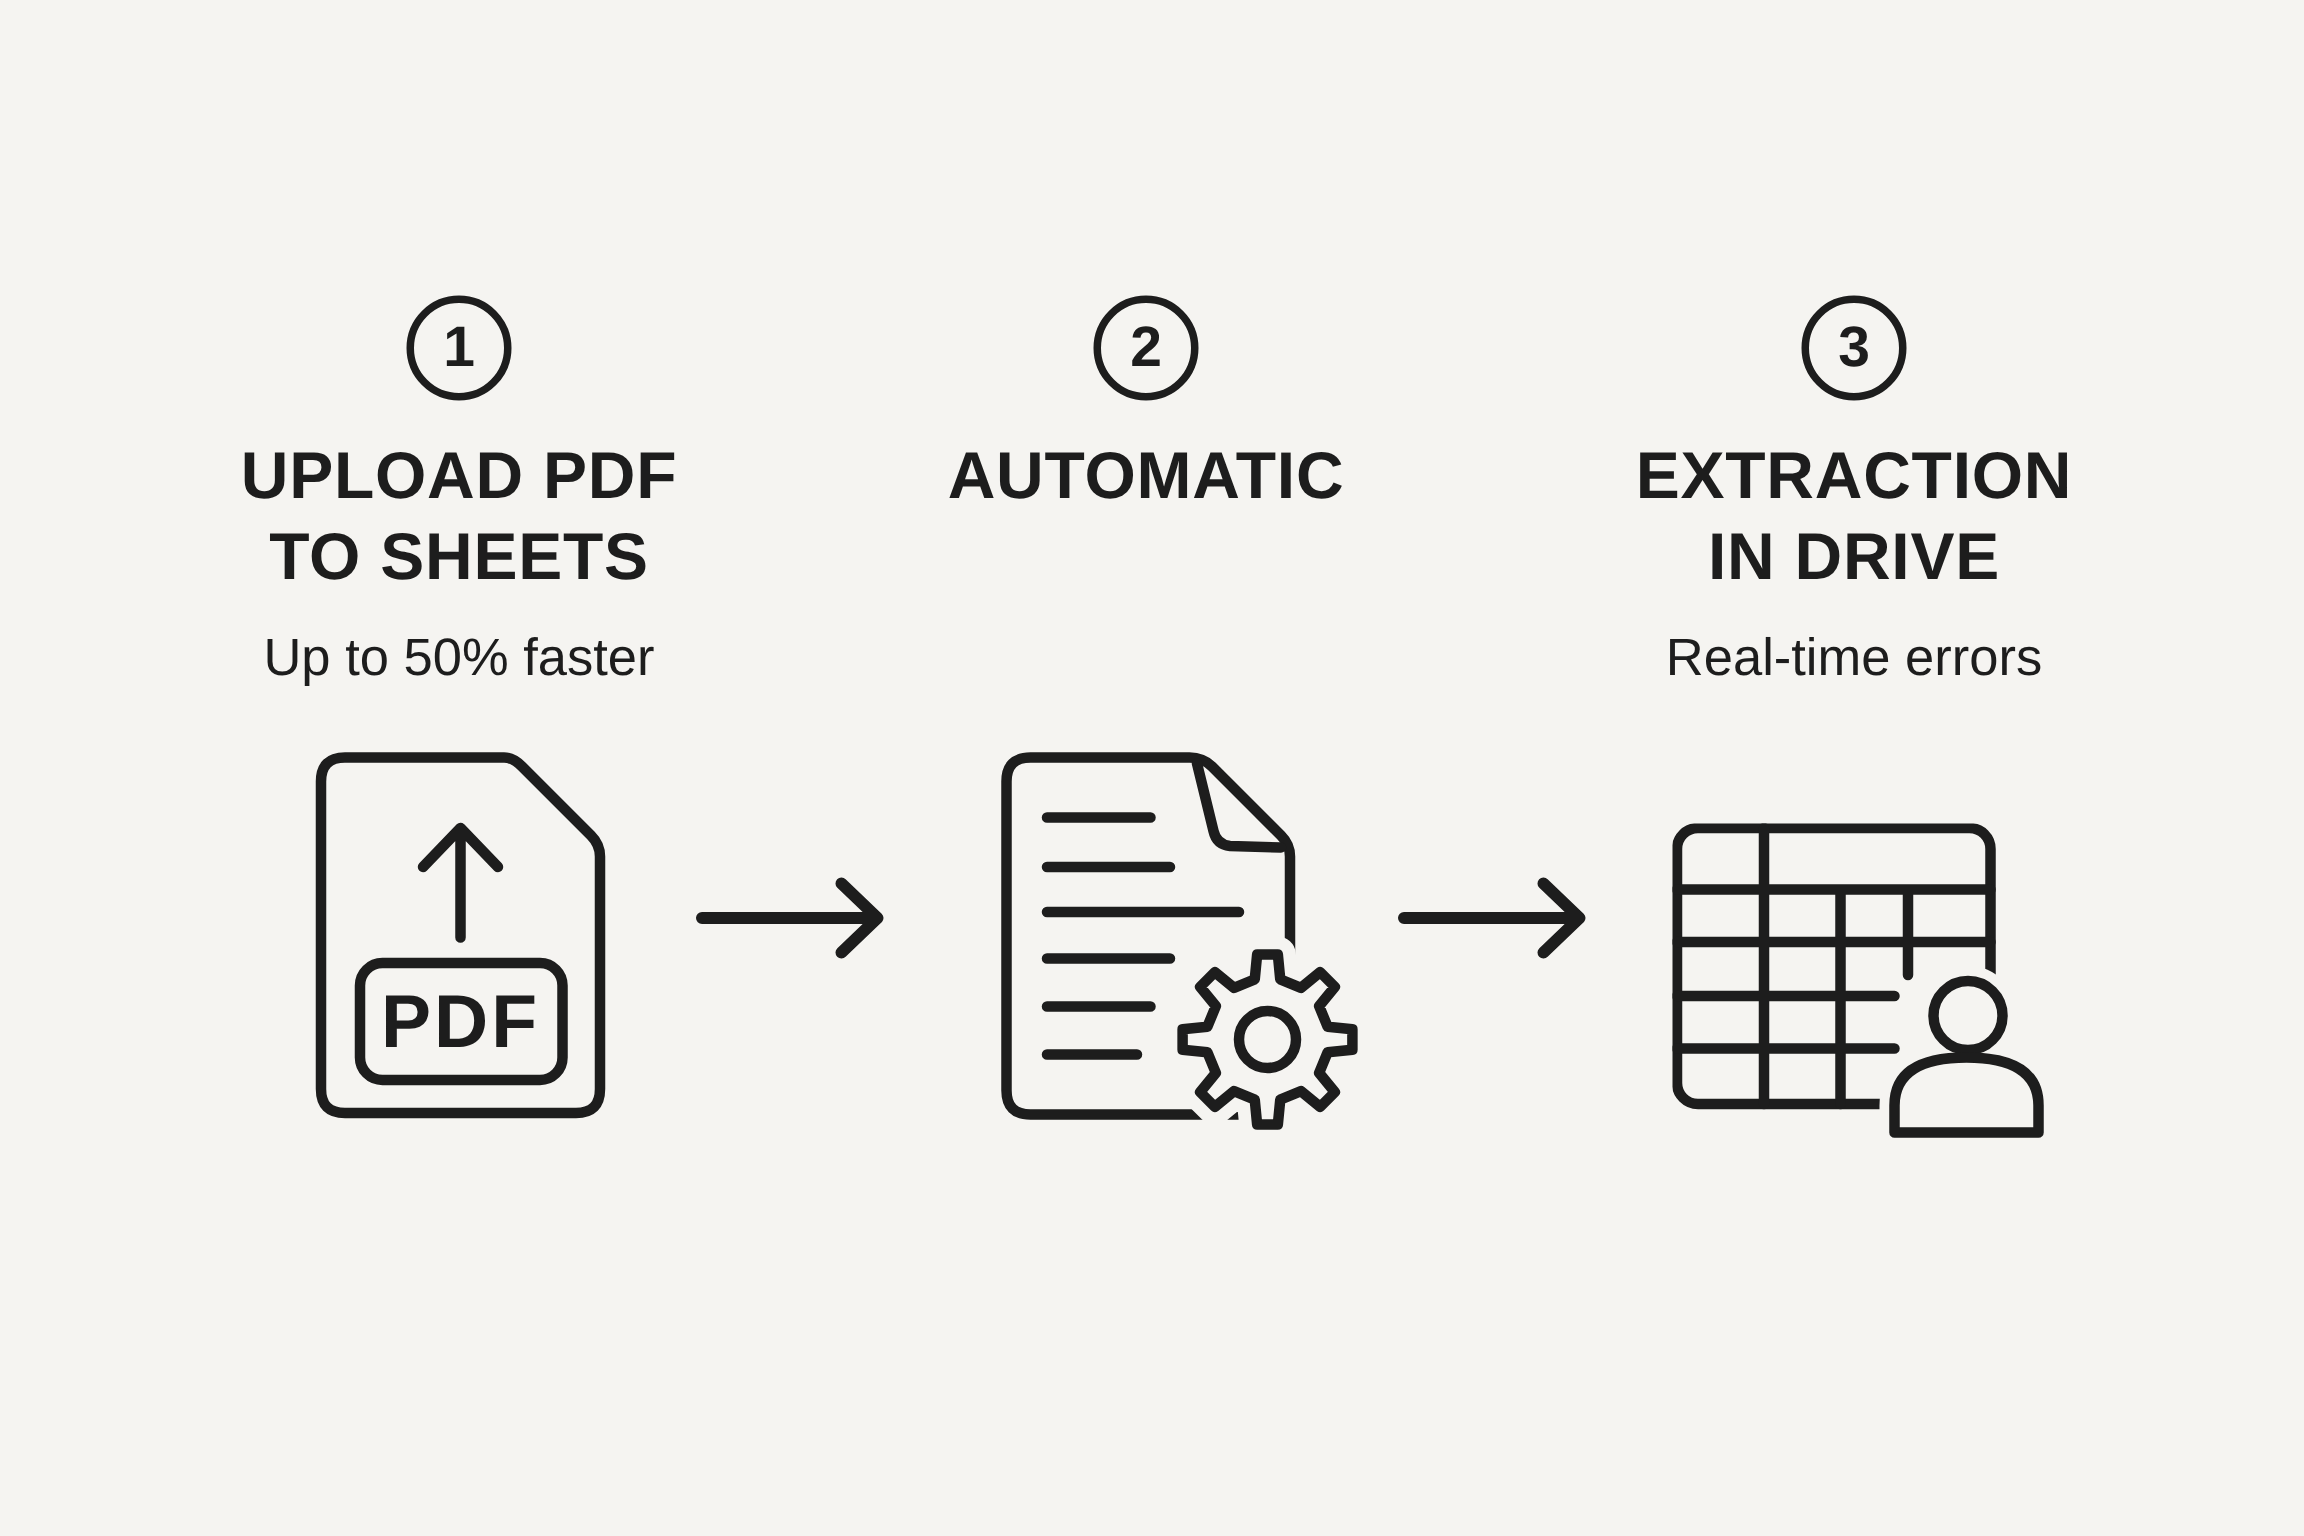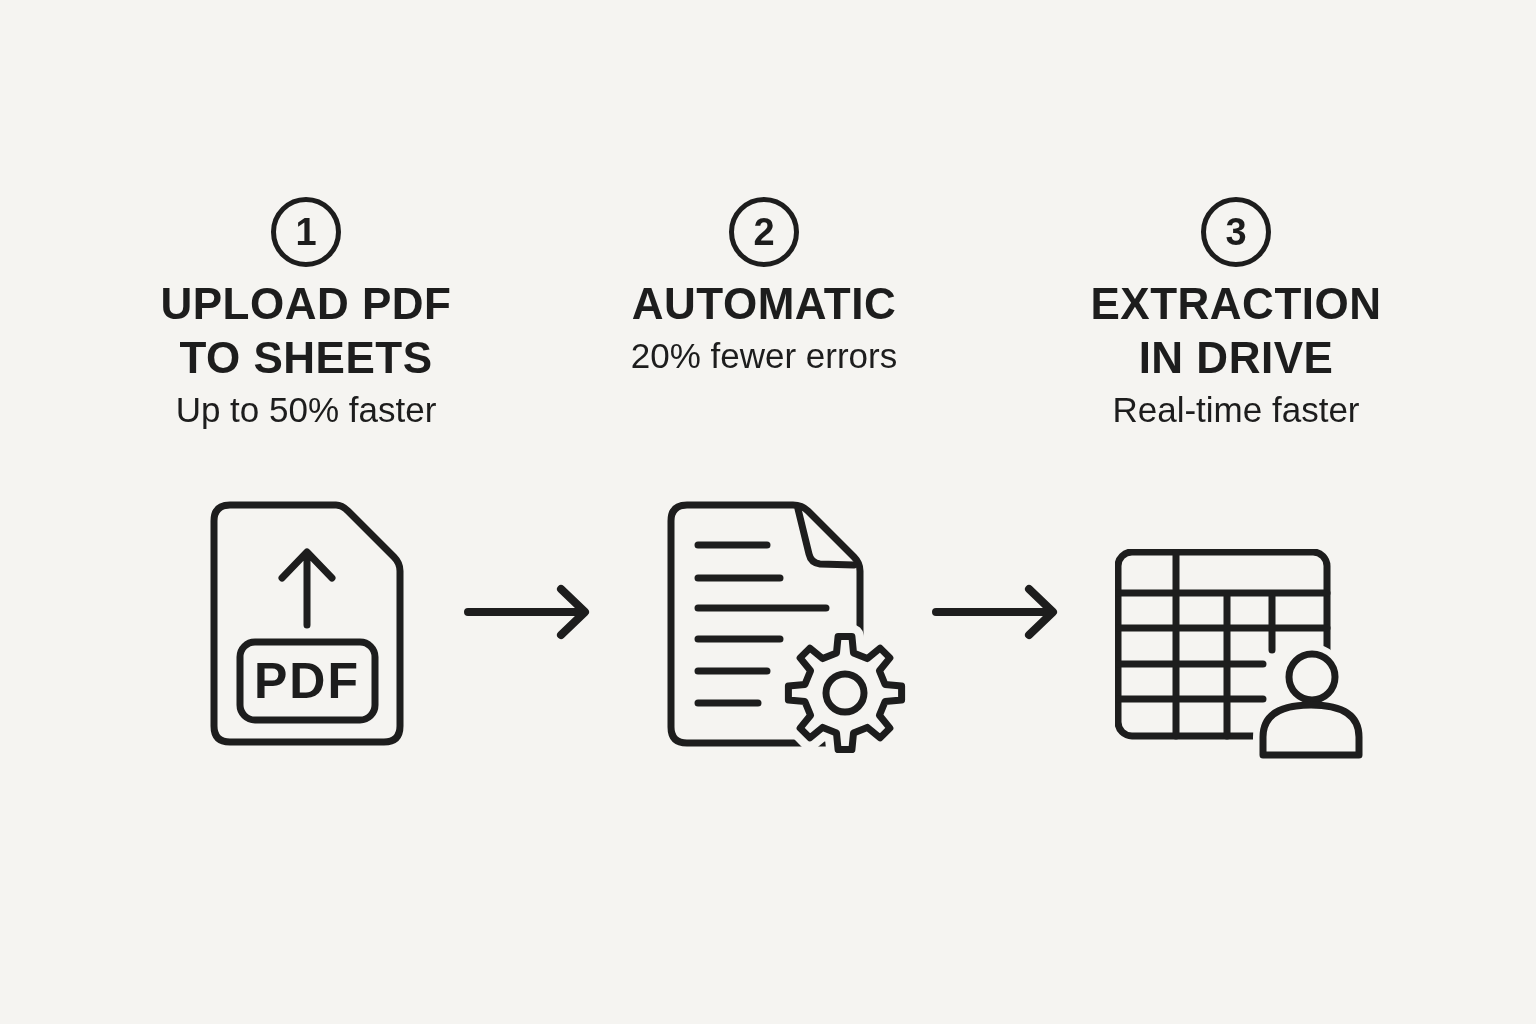--- a/index.html
+++ b/index.html
@@ -15,25 +15,25 @@
   .col{position:absolute;top:197px;text-align:center;}
   .col-1{left:116px;width:380px;}
   .col-2{left:564px;width:400px;}
   .col-3{left:1036px;width:400px;}
   .badge{
     width:60px;height:60px;border:5px solid var(--ink);border-radius:50%;
     margin:0 auto;display:flex;align-items:center;justify-content:center;
   }
   .badge-num{font-size:38px;font-weight:bold;line-height:1;}
   .step-title{
-    margin-top:10px;font-size:44px;line-height:54px;font-weight:bold;
+    margin-top:24px;font-size:44px;line-height:54px;font-weight:bold;
     letter-spacing:0.5px;
   }
   .step-title span{display:block;}
-  .step-sub{margin-top:4px;font-size:35px;line-height:42px;font-weight:normal;}
+  .step-sub{margin-top:19px;font-size:35px;line-height:42px;font-weight:normal;}
   svg.icon{position:absolute;display:block;}
   .ink{stroke:var(--ink);fill:none;stroke-width:7px;stroke-linecap:round;stroke-linejoin:round;}
   .ink8{stroke:var(--ink);fill:none;stroke-width:8px;stroke-linecap:round;stroke-linejoin:round;}
   .halo{stroke:var(--bg);fill:var(--bg);stroke-linecap:round;stroke-linejoin:round;}
   .pdf-label{
     font-family:"Liberation Sans",sans-serif;font-weight:bold;font-size:50px;
     fill:var(--ink);letter-spacing:2px;text-anchor:middle;
   }
 </style>
 </head>
@@ -52,32 +52,31 @@
     <div class="step-sub">Up to 50% faster</div>
   </div>
 
   <div class="col col-2">
     <div class="badge">
       <span class="badge-num">2</span>
     </div>
     <div class="step-title">
       <span>AUTOMATIC</span>
     </div>
-    <div class="step-sub">20% fewer errors</div>
   </div>
 
   <div class="col col-3">
     <div class="badge">
       <span class="badge-num">3</span>
     </div>
     <div class="step-title">
       <span>EXTRACTION</span>
       <span>IN DRIVE</span>
     </div>
-    <div class="step-sub">Real-time faster</div>
+    <div class="step-sub">Real-time errors</div>
   </div>
 
   <svg class="icon" style="left:206px;top:499px;" width="200" height="250" viewBox="0 0 200 250">
     <path class="ink" d="M130,6 H24 Q8,6 8,22 V227 Q8,243 24,243 H178 Q194,243 194,227 V72 Q194,64 188,58 L142,12 Q136,6 130,6 Z"></path>
     <path class="ink" d="M101,126 L101,54 M76,79 L101,53 L126,79"></path>
     <rect class="ink" x="34" y="143" width="135" height="78" rx="15"></rect>
     <text class="pdf-label" x="101" y="199">PDF</text>
   </svg>
 
   <svg class="icon" style="left:460px;top:579px;" width="132" height="64" viewBox="0 0 132 64">

